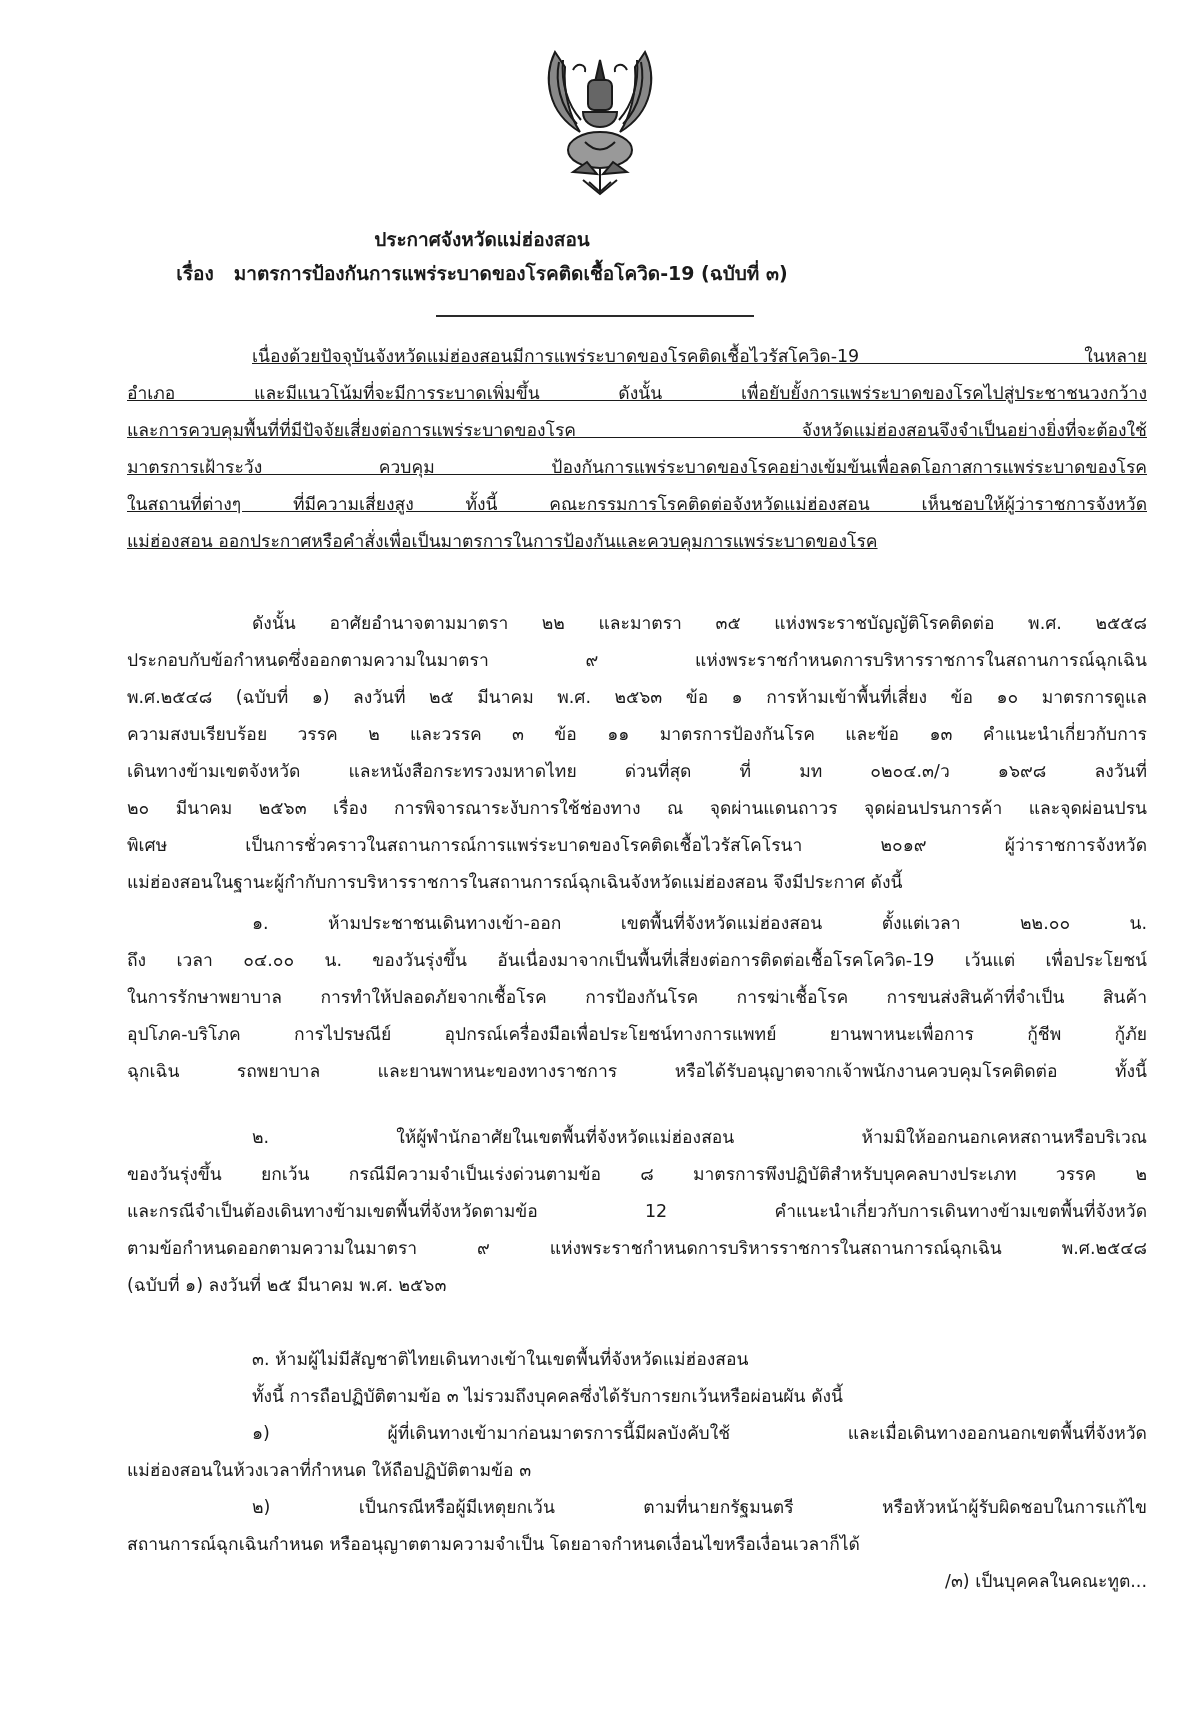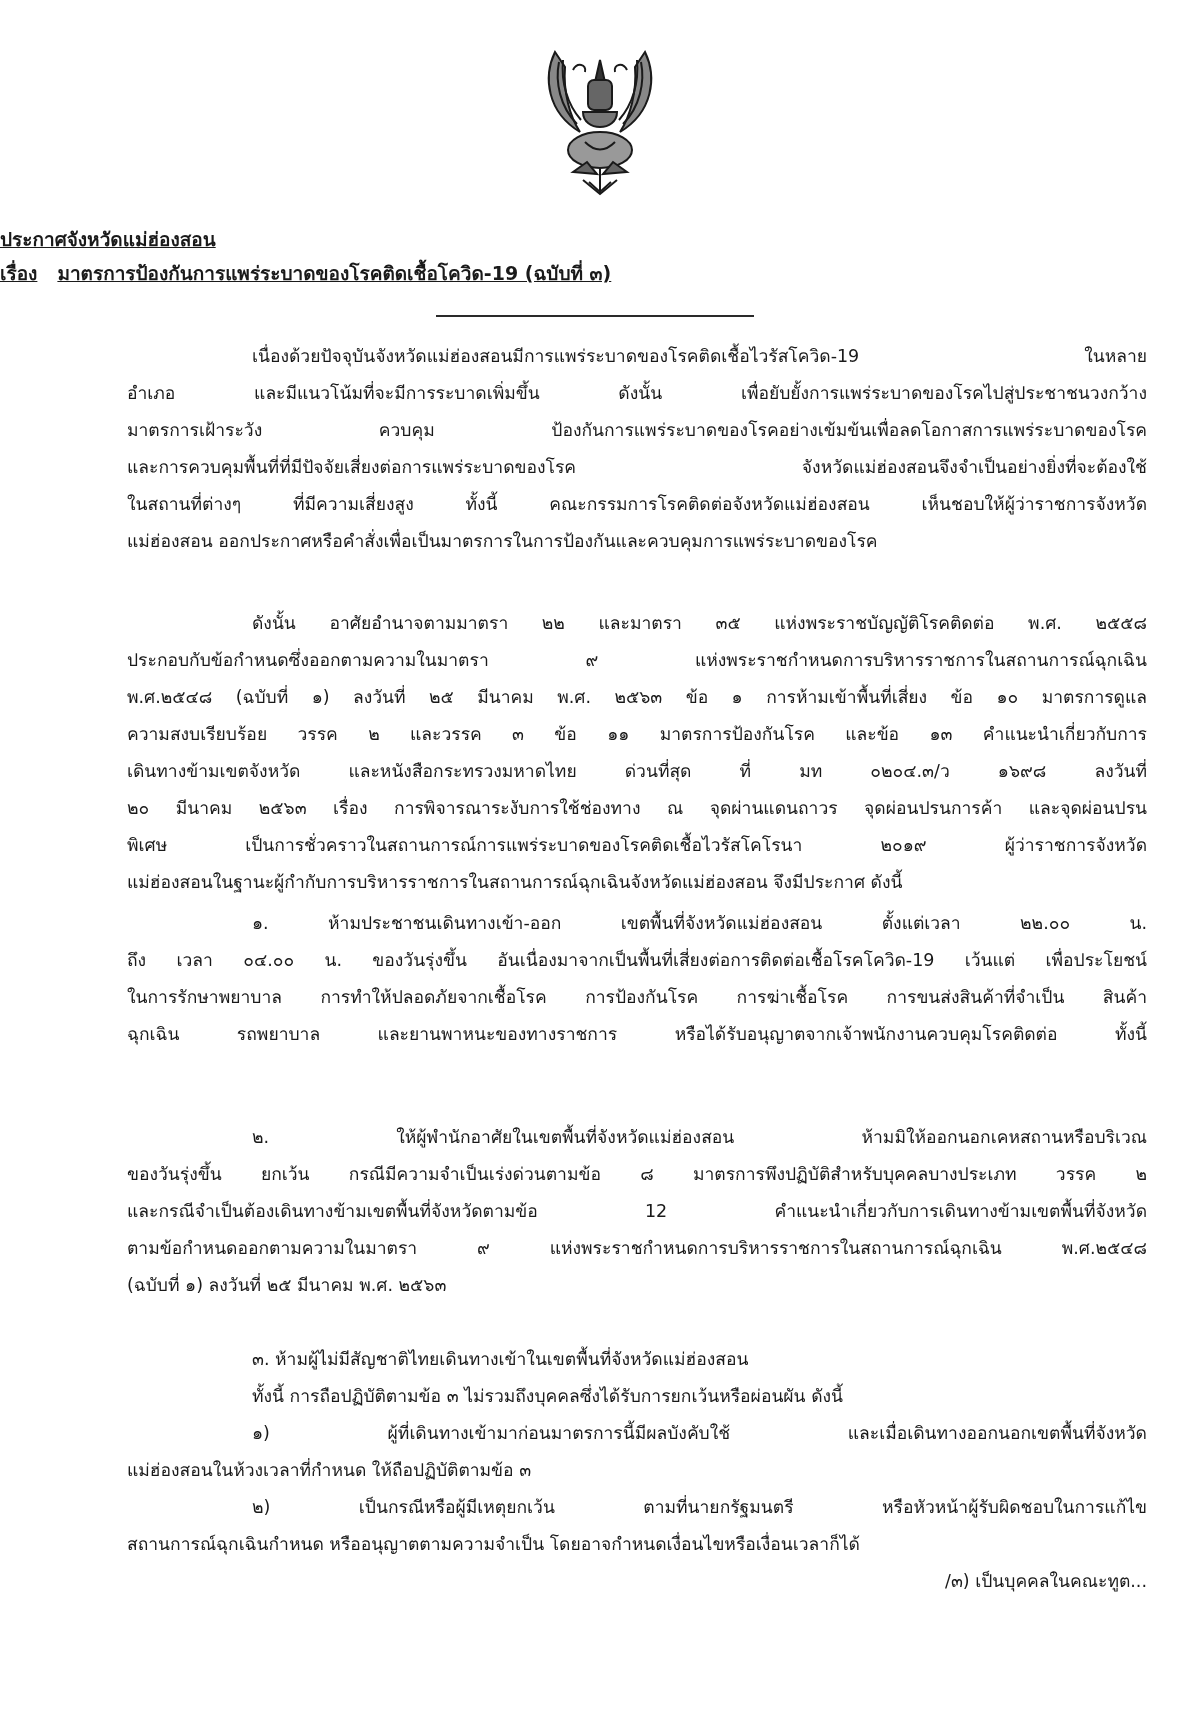--- a/index.html
+++ b/index.html
@@ -26,23 +26,23 @@
       position: absolute;
       left: 525px;
       top: 22px;
       width: 150px;
       height: 175px;
     }
     .title-block {
       position: absolute;
       left: 0;
       width: 964px;
+      text-align: center;
       font-weight: bold;
       font-size: 19px;
-      text-decoration: underline;
     }
     .title-1 { top: 224px; }
     .title-2 { top: 258px; }
     .title-2 .subject-label { margin-right: 20px; }
     .rule {
       position: absolute;
       left: 436px;
       top: 315px;
       width: 318px;
       height: 2px;
@@ -58,21 +58,21 @@
     .line {
       display: block;
       white-space: nowrap;
       text-align: justify;
       text-align-last: justify;
       height: 37px;
     }
     .line.last { text-align-last: left; }
     .indent-1 { padding-left: 125px; }
     .right { text-align: left; text-align-last: right; }
-    .para-1 { top: 338px; }
+    .para-1 { top: 338px; text-decoration: underline; }
     .para-2 { top: 597px; margin-top: 8px; }
     .para-3 { top: 905px; }
     .para-4 { top: 1082px; }
     .para-5 { top: 1300px; }
   </style>
 </head>
 <body>
 
 <div class="page">
 
@@ -110,41 +110,42 @@
   <div class="title-block title-1">ประกาศจังหวัดแม่ฮ่องสอน</div>
   <div class="title-block title-2">
     <span class="subject-label">เรื่อง</span><span>มาตรการป้องกันการแพร่ระบาดของโรคติดเชื้อโควิด-19  (ฉบับที่ ๓)</span>
   </div>
 
   <div class="rule"></div>
 
   <div class="body-text para-1">
     <span class="line indent-1">เนื่องด้วยปัจจุบันจังหวัดแม่ฮ่องสอนมีการแพร่ระบาดของโรคติดเชื้อไวรัสโควิด-19   ในหลาย</span>
     <span class="line">อำเภอ และมีแนวโน้มที่จะมีการระบาดเพิ่มขึ้น   ดังนั้น เพื่อยับยั้งการแพร่ระบาดของโรคไปสู่ประชาชนวงกว้าง</span>
+    <span class="line">และการควบคุมพื้นที่ที่มีปัจจัยเสี่ยงต่อการแพร่ระบาดของโรค   จังหวัดแม่ฮ่องสอนจึงจำเป็นอย่างยิ่งที่จะต้องใช้</span>
     <span class="line">มาตรการเฝ้าระวัง ควบคุม   ป้องกันการแพร่ระบาดของโรคอย่างเข้มข้นเพื่อลดโอกาสการแพร่ระบาดของโรค</span>
-    <span class="line">และการควบคุมพื้นที่ที่มีปัจจัยเสี่ยงต่อการแพร่ระบาดของโรค   จังหวัดแม่ฮ่องสอนจึงจำเป็นอย่างยิ่งที่จะต้องใช้</span>
     <span class="line">ในสถานที่ต่างๆ ที่มีความเสี่ยงสูง ทั้งนี้ คณะกรรมการโรคติดต่อจังหวัดแม่ฮ่องสอน เห็นชอบให้ผู้ว่าราชการจังหวัด</span>
     <span class="line last">แม่ฮ่องสอน ออกประกาศหรือคำสั่งเพื่อเป็นมาตรการในการป้องกันและควบคุมการแพร่ระบาดของโรค</span>
   </div>
 
   <div class="body-text para-2">
     <span class="line indent-1">ดังนั้น อาศัยอำนาจตามมาตรา ๒๒ และมาตรา ๓๕ แห่งพระราชบัญญัติโรคติดต่อ พ.ศ. ๒๕๕๘</span>
     <span class="line">ประกอบกับข้อกำหนดซึ่งออกตามความในมาตรา ๙ แห่งพระราชกำหนดการบริหารราชการในสถานการณ์ฉุกเฉิน</span>
     <span class="line">พ.ศ.๒๕๔๘ (ฉบับที่ ๑) ลงวันที่ ๒๕ มีนาคม พ.ศ. ๒๕๖๓ ข้อ ๑ การห้ามเข้าพื้นที่เสี่ยง ข้อ ๑๐ มาตรการดูแล</span>
     <span class="line">ความสงบเรียบร้อย วรรค ๒ และวรรค ๓ ข้อ ๑๑ มาตรการป้องกันโรค และข้อ ๑๓ คำแนะนำเกี่ยวกับการ</span>
     <span class="line">เดินทางข้ามเขตจังหวัด และหนังสือกระทรวงมหาดไทย ด่วนที่สุด ที่ มท ๐๒๐๔.๓/ว ๑๖๙๘ ลงวันที่</span>
     <span class="line">๒๐ มีนาคม ๒๕๖๓ เรื่อง การพิจารณาระงับการใช้ช่องทาง ณ จุดผ่านแดนถาวร จุดผ่อนปรนการค้า และจุดผ่อนปรน</span>
     <span class="line">พิเศษ เป็นการชั่วคราวในสถานการณ์การแพร่ระบาดของโรคติดเชื้อไวรัสโคโรนา ๒๐๑๙ ผู้ว่าราชการจังหวัด</span>
     <span class="line last">แม่ฮ่องสอนในฐานะผู้กำกับการบริหารราชการในสถานการณ์ฉุกเฉินจังหวัดแม่ฮ่องสอน จึงมีประกาศ ดังนี้</span>
   </div>
 
   <div class="body-text para-3">
     <span class="line indent-1">๑. ห้ามประชาชนเดินทางเข้า-ออก เขตพื้นที่จังหวัดแม่ฮ่องสอน ตั้งแต่เวลา ๒๒.๐๐ น.</span>
     <span class="line">ถึง เวลา ๐๔.๐๐ น. ของวันรุ่งขึ้น อันเนื่องมาจากเป็นพื้นที่เสี่ยงต่อการติดต่อเชื้อโรคโควิด-19 เว้นแต่ เพื่อประโยชน์</span>
     <span class="line">ในการรักษาพยาบาล การทำให้ปลอดภัยจากเชื้อโรค การป้องกันโรค การฆ่าเชื้อโรค การขนส่งสินค้าที่จำเป็น สินค้า</span>
+    <span class="line">อุปโภค-บริโภค   การไปรษณีย์ อุปกรณ์เครื่องมือเพื่อประโยชน์ทางการแพทย์   ยานพาหนะเพื่อการ กู้ชีพ กู้ภัย</span>
     <span class="line">ฉุกเฉิน รถพยาบาล และยานพาหนะของทางราชการ   หรือได้รับอนุญาตจากเจ้าพนักงานควบคุมโรคติดต่อ   ทั้งนี้</span>
   </div>
 
   <div class="body-text para-4" style="top:1119px;">
     <span class="line indent-1">๒.    ให้ผู้พำนักอาศัยในเขตพื้นที่จังหวัดแม่ฮ่องสอน ห้ามมิให้ออกนอกเคหสถานหรือบริเวณ</span>
     <span class="line">ของวันรุ่งขึ้น ยกเว้น กรณีมีความจำเป็นเร่งด่วนตามข้อ ๘ มาตรการพึงปฏิบัติสำหรับบุคคลบางประเภท วรรค ๒</span>
     <span class="line">และกรณีจำเป็นต้องเดินทางข้ามเขตพื้นที่จังหวัดตามข้อ 12 คำแนะนำเกี่ยวกับการเดินทางข้ามเขตพื้นที่จังหวัด</span>
     <span class="line">ตามข้อกำหนดออกตามความในมาตรา ๙ แห่งพระราชกำหนดการบริหารราชการในสถานการณ์ฉุกเฉิน พ.ศ.๒๕๔๘</span>
     <span class="line last">(ฉบับที่ ๑) ลงวันที่ ๒๕ มีนาคม พ.ศ. ๒๕๖๓</span>
   </div>

